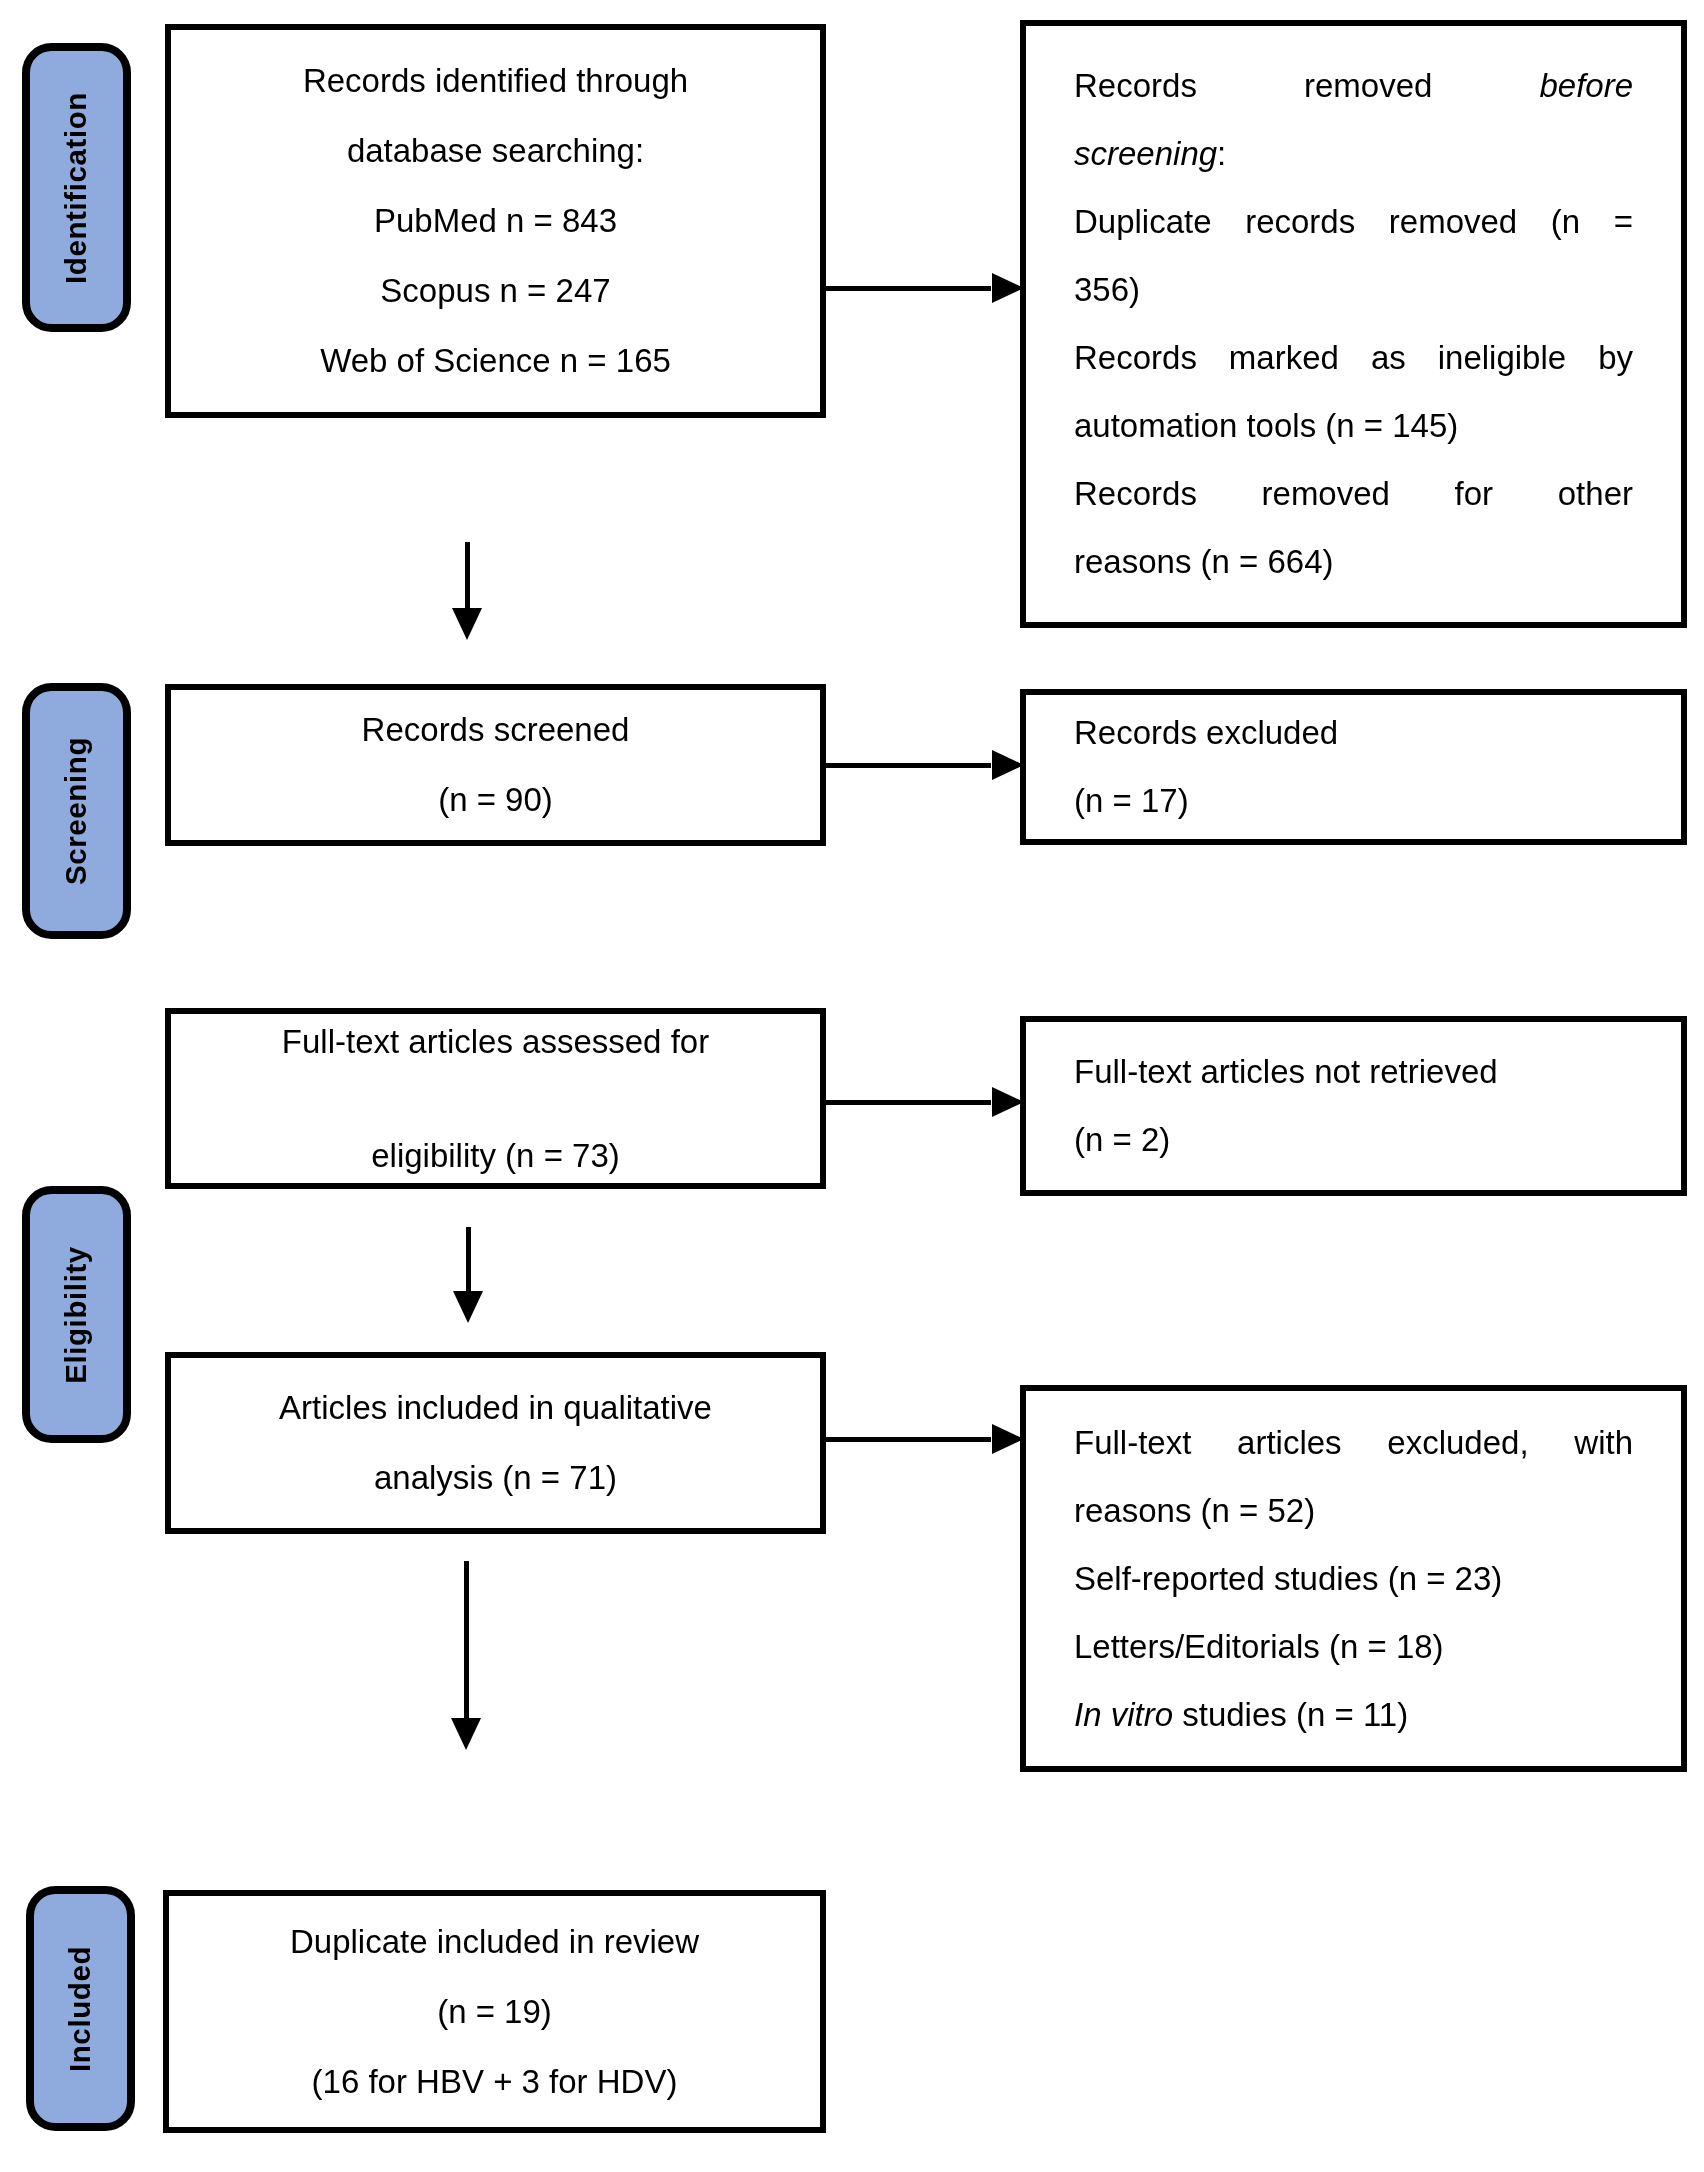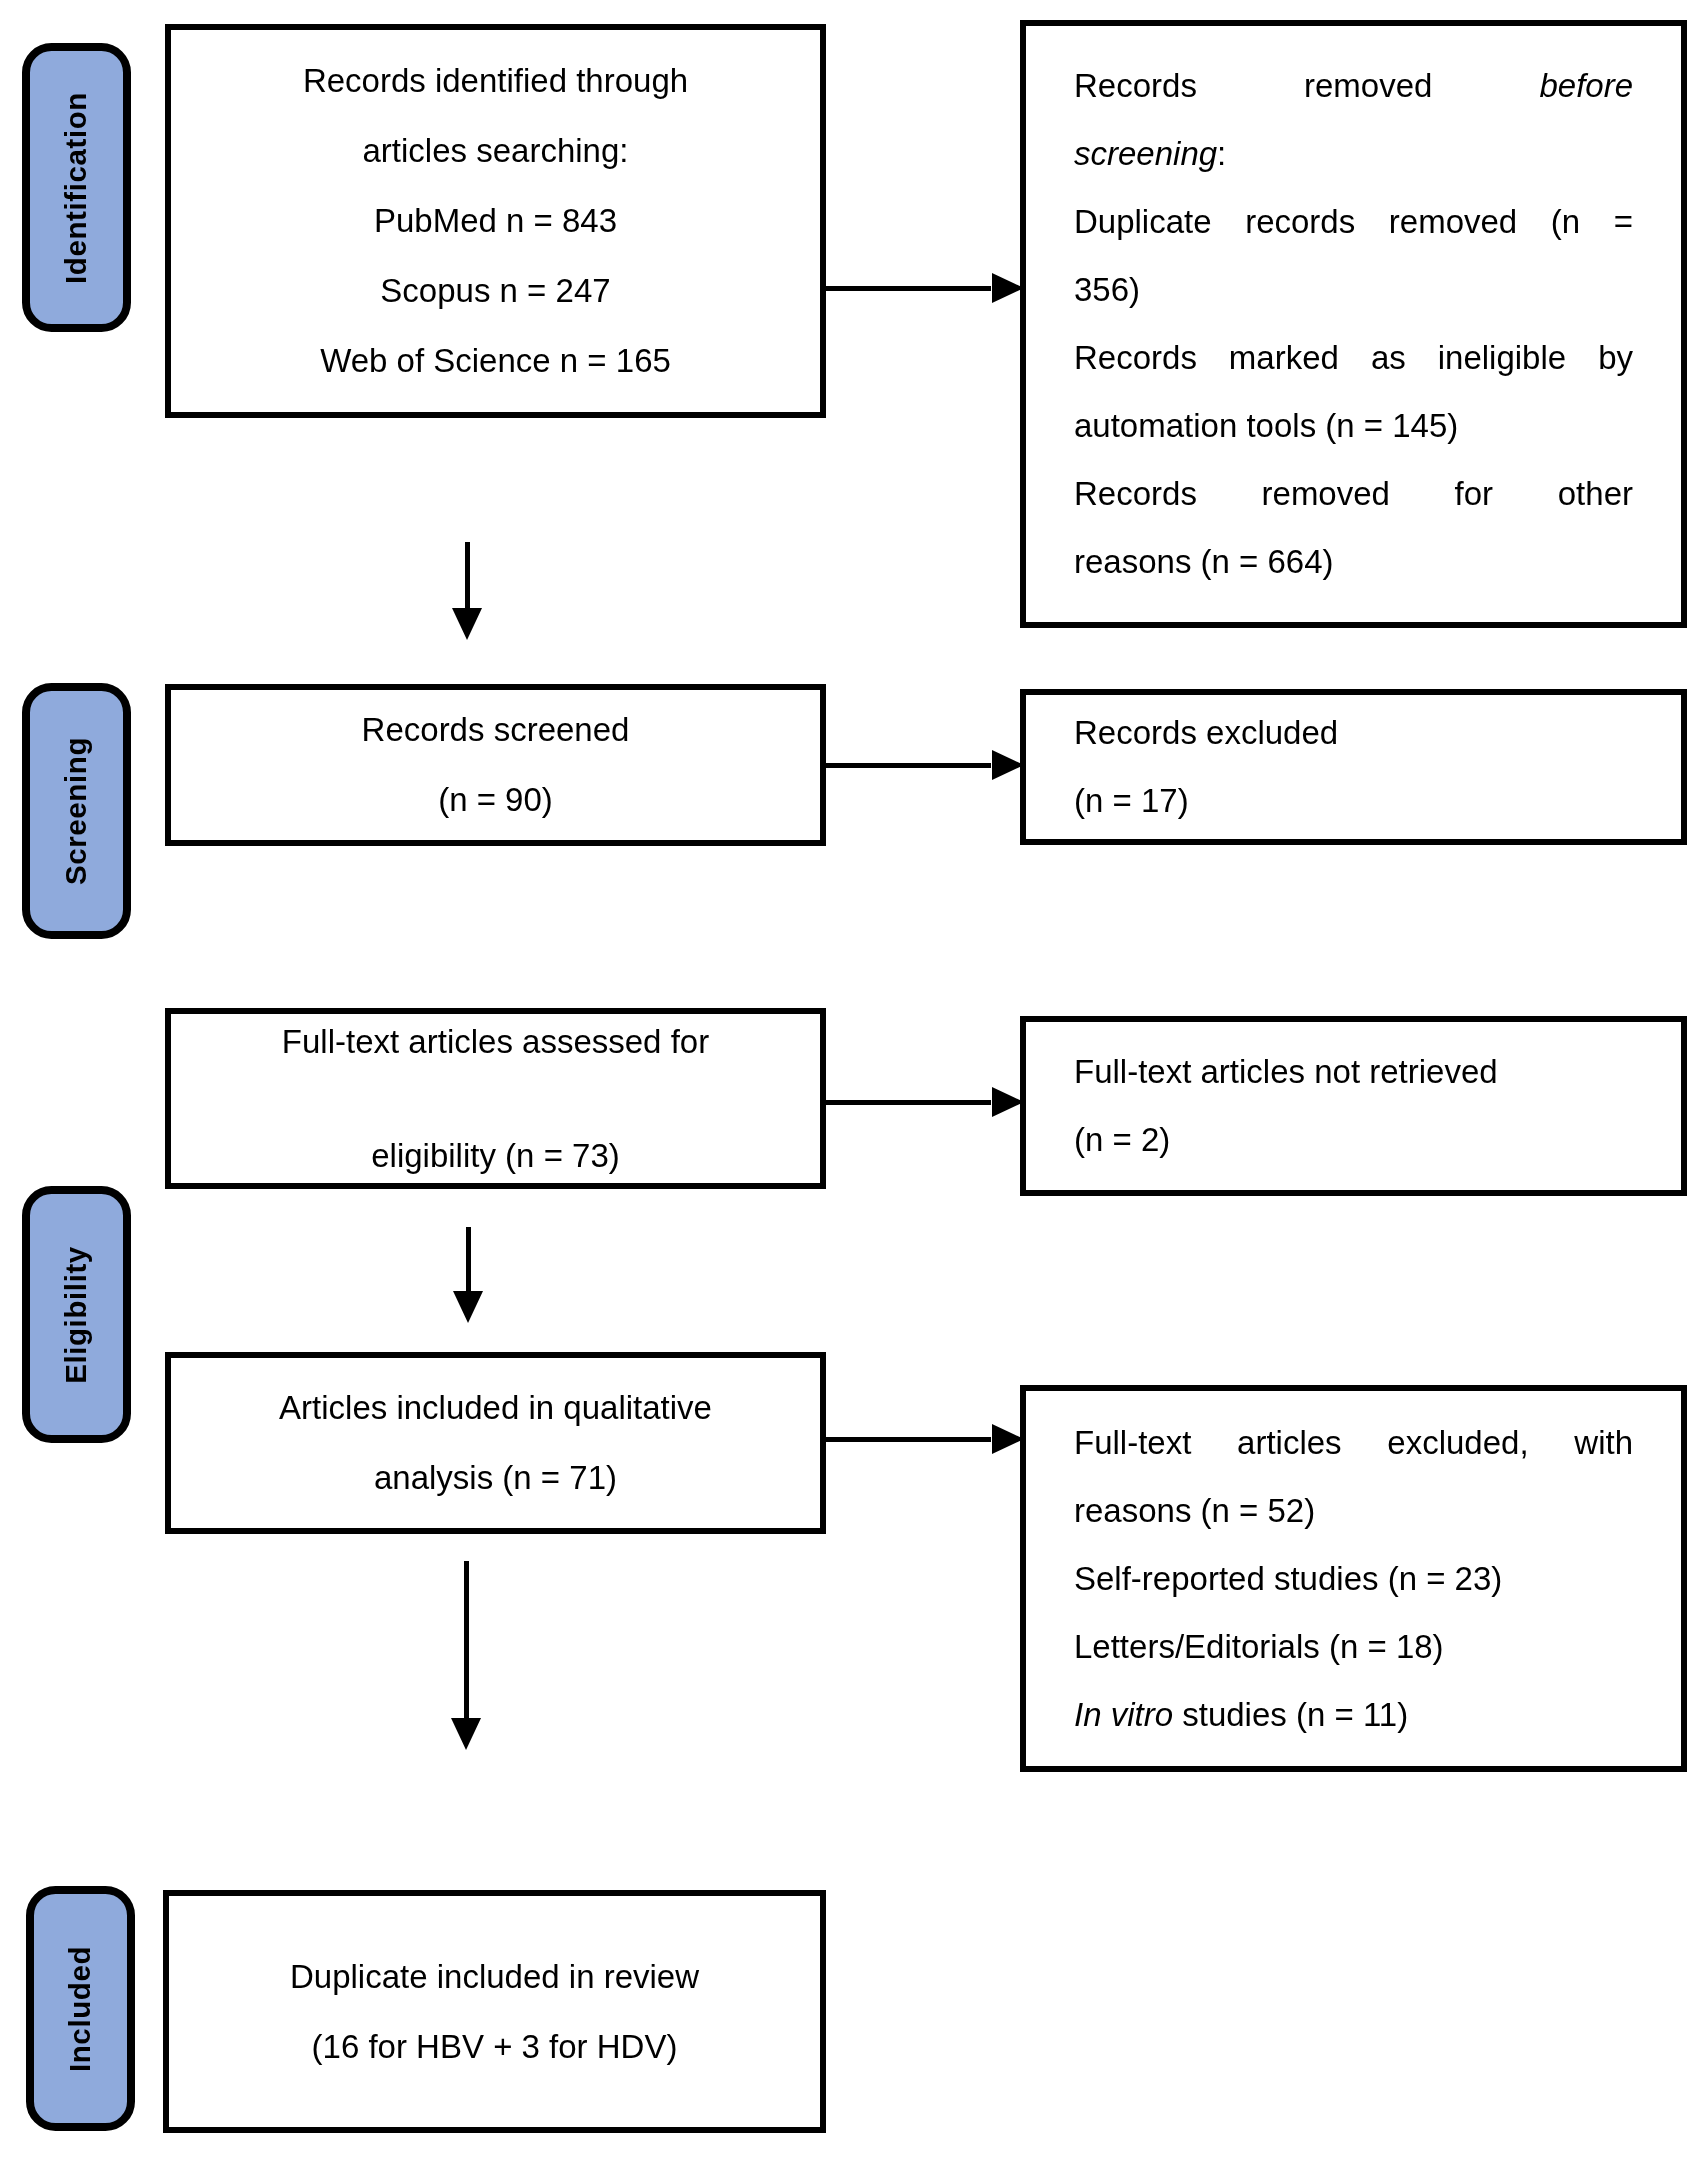--- a/index.html
+++ b/index.html
@@ -55,21 +55,21 @@
   </div>
   <div class="stage" style="left:21.5px; top:1186px; width:109px; height:257px;">
     <span>Eligibility</span>
   </div>
   <div class="stage" style="left:25.5px; top:1886px; width:109px; height:245px;">
     <span>Included</span>
   </div>
 
   <div class="fbox center" style="left:165px; top:24px; width:661px; height:394px;">
       <div class="line"><span>Records identified through</span></div>
-      <div class="line"><span>articles searching:</span></div>
+      <div class="line"><span>database searching:</span></div>
       <div class="line"><span>PubMed n = 843</span></div>
       <div class="line"><span>Scopus n = 247</span></div>
       <div class="line"><span>Web of Science n = 165</span></div>
     </div>
 
   <div class="fbox center" style="left:165px; top:684px; width:661px; height:162px;">
       <div class="line"><span>Records screened</span></div>
       <div class="line"><span>(n = 90)</span></div>
     </div>
 
@@ -78,20 +78,21 @@
       <div class="line"><span>eligibility (n = 73)</span></div>
     </div>
 
   <div class="fbox center" style="left:165px; top:1352px; width:661px; height:182px;">
       <div class="line"><span>Articles included in qualitative</span></div>
       <div class="line"><span>analysis (n = 71)</span></div>
     </div>
 
   <div class="fbox center" style="left:163px; top:1890px; width:663px; height:243px;">
       <div class="line"><span>Duplicate included in review</span></div>
+      <div class="line"><span>(n = 19)</span></div>
       <div class="line"><span>(16 for HBV + 3 for HDV)</span></div>
     </div>
 
   <div class="fbox leftal" style="left:1020px; top:20px; width:667px; height:608px;">
       <div class="line just"><span>Records removed </span><em>before</em></div>
       <div class="line"><em>screening</em><span>:</span></div>
       <div class="line just"><span>Duplicate records removed (n =</span></div>
       <div class="line"><span>356)</span></div>
       <div class="line just"><span>Records marked as ineligible by</span></div>
       <div class="line"><span>automation tools (n = 145)</span></div>

